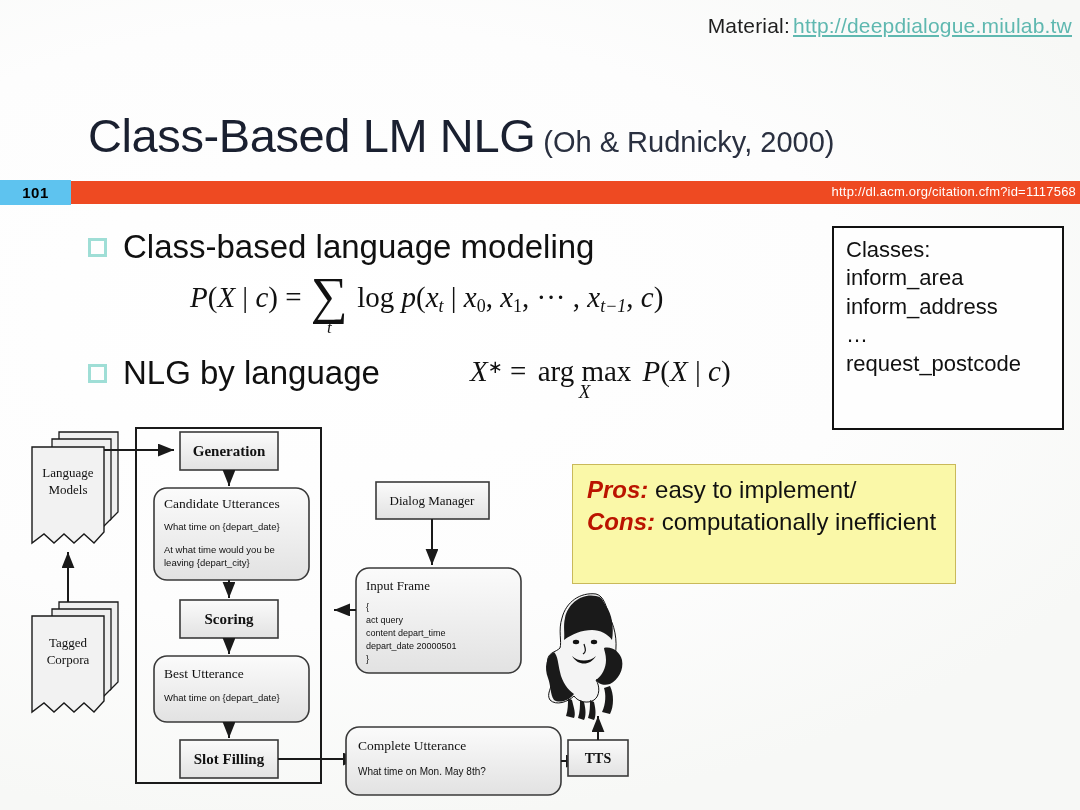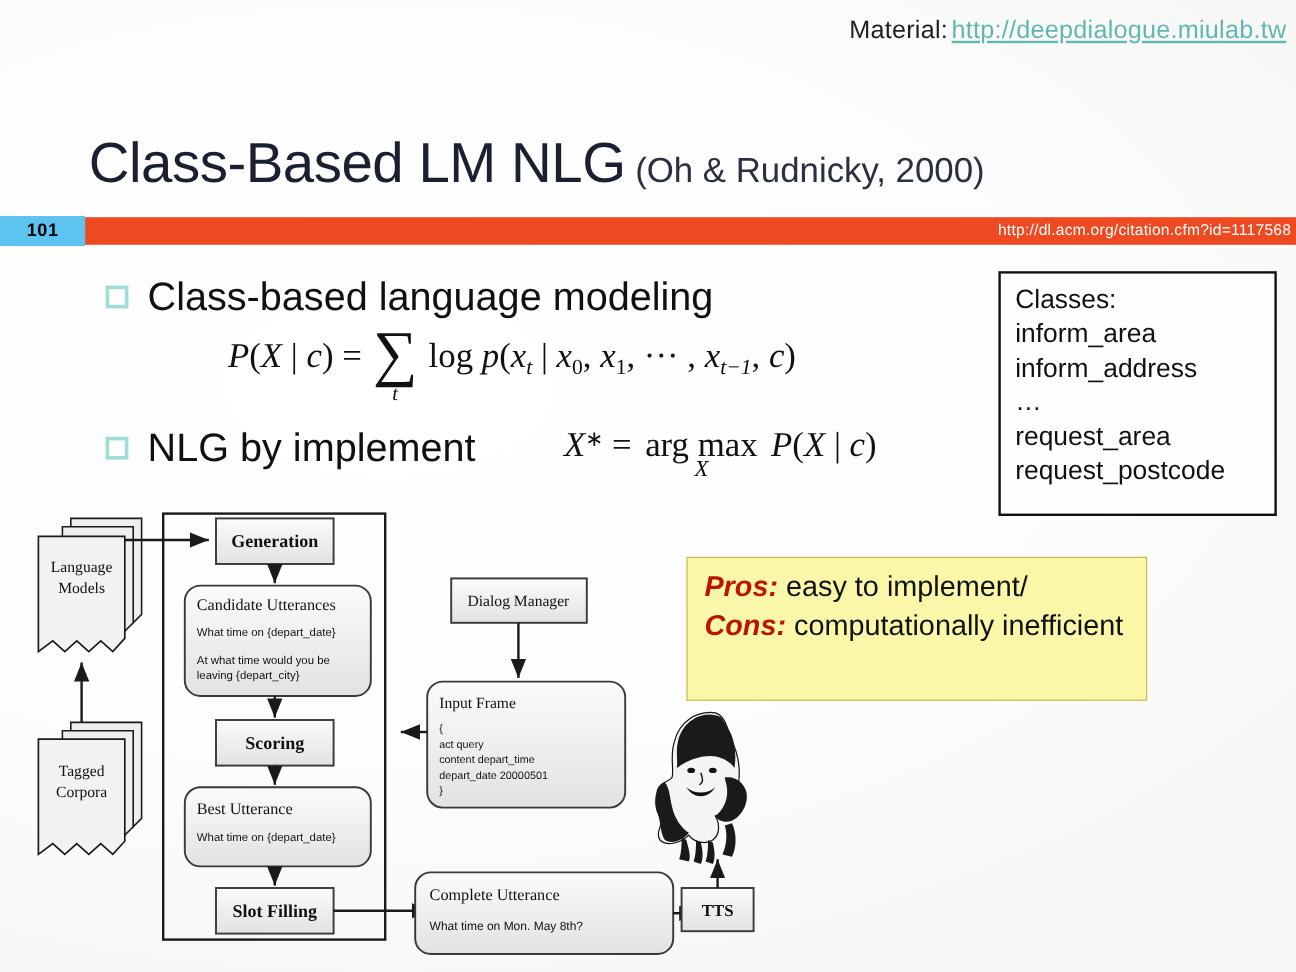--- a/index.html
+++ b/index.html
@@ -34,21 +34,21 @@
   .material-url {
     color: #5fb8b0;
     text-decoration: underline;
     text-decoration-color: #5fb8b0;
     margin-left: 3px;
   }
 
   
   .title-row {
     position: absolute;
-    left: 74px;
+    left: 88px;
     top: 108px;
     white-space: nowrap;
   }
   .title-main {
     font-size: 47px;
     color: #1a2030;
     letter-spacing: -0.4px;
   }
   .title-cite {
     font-size: 29px;
@@ -244,35 +244,34 @@
     <span class="bullet-sq"></span><span class="bullet-text">Class-based language modeling</span>
   </div>
 
   <div class="formula f1">
     <span class="it">P</span>(<span class="it">X</span> | <span class="it">c</span>) =
     <span class="bigsum">∑<span class="sub">t</span></span>
     log <span class="it">p</span>(<span class="it">x</span><span class="sub it">t</span> | <span class="it">x</span><span class="sub">0</span>, <span class="it">x</span><span class="sub">1</span>, ··· , <span class="it">x</span><span class="sub it">t−1</span>, <span class="it">c</span>)
   </div>
 
   <div class="bullet2">
-    <span class="bullet-sq"></span><span class="bullet-text">NLG by implement</span>
+    <span class="bullet-sq"></span><span class="bullet-text">NLG by language</span>
   </div>
 
   <div class="formula f2">
     <span class="it">X</span><span class="sup">∗</span> =
     <span class="argmax">arg max<span class="under">X</span></span>
     <span class="it">P</span>(<span class="it">X</span> | <span class="it">c</span>)
   </div>
 
   <div class="classes-box">
     <div>Classes:</div>
     <div>inform_area</div>
     <div>inform_address</div>
     <div>…</div>
-    <div>request_area</div>
     <div>request_postcode</div>
   </div>
 
   <div class="proscons-box">
     <div class="pc-line"><span class="pc-key">Pros:</span><span> easy to implement/</span></div>
     <div class="pc-line"><span class="pc-key">Cons:</span><span> computationally inefficient</span></div>
   </div>
 
   <div id="diagram">
     <svg width="640" height="390" viewBox="0 0 640 390" xmlns="http://www.w3.org/2000/svg">

